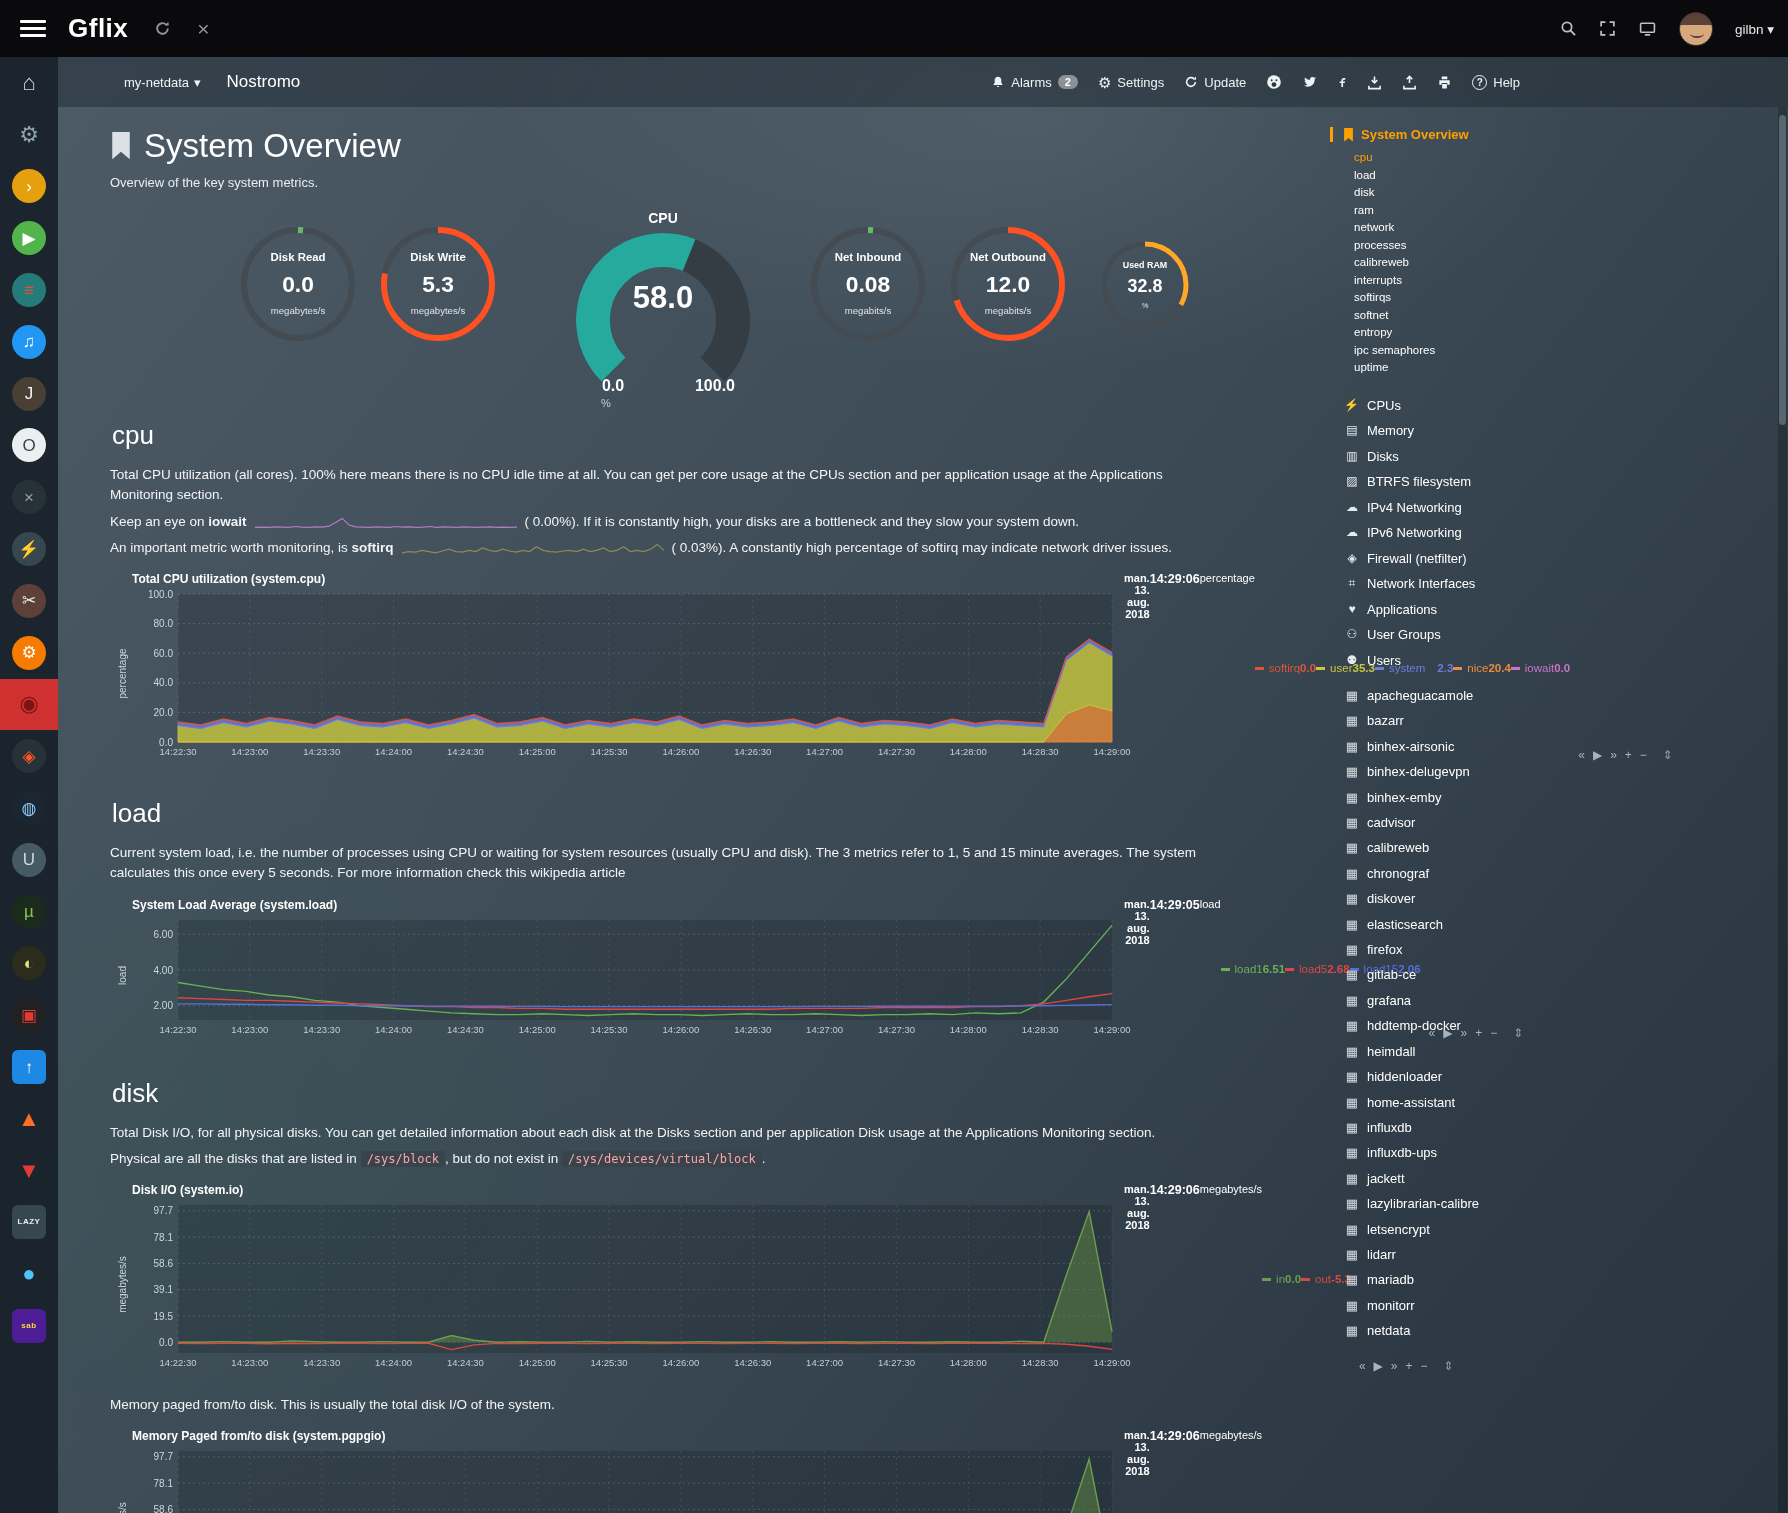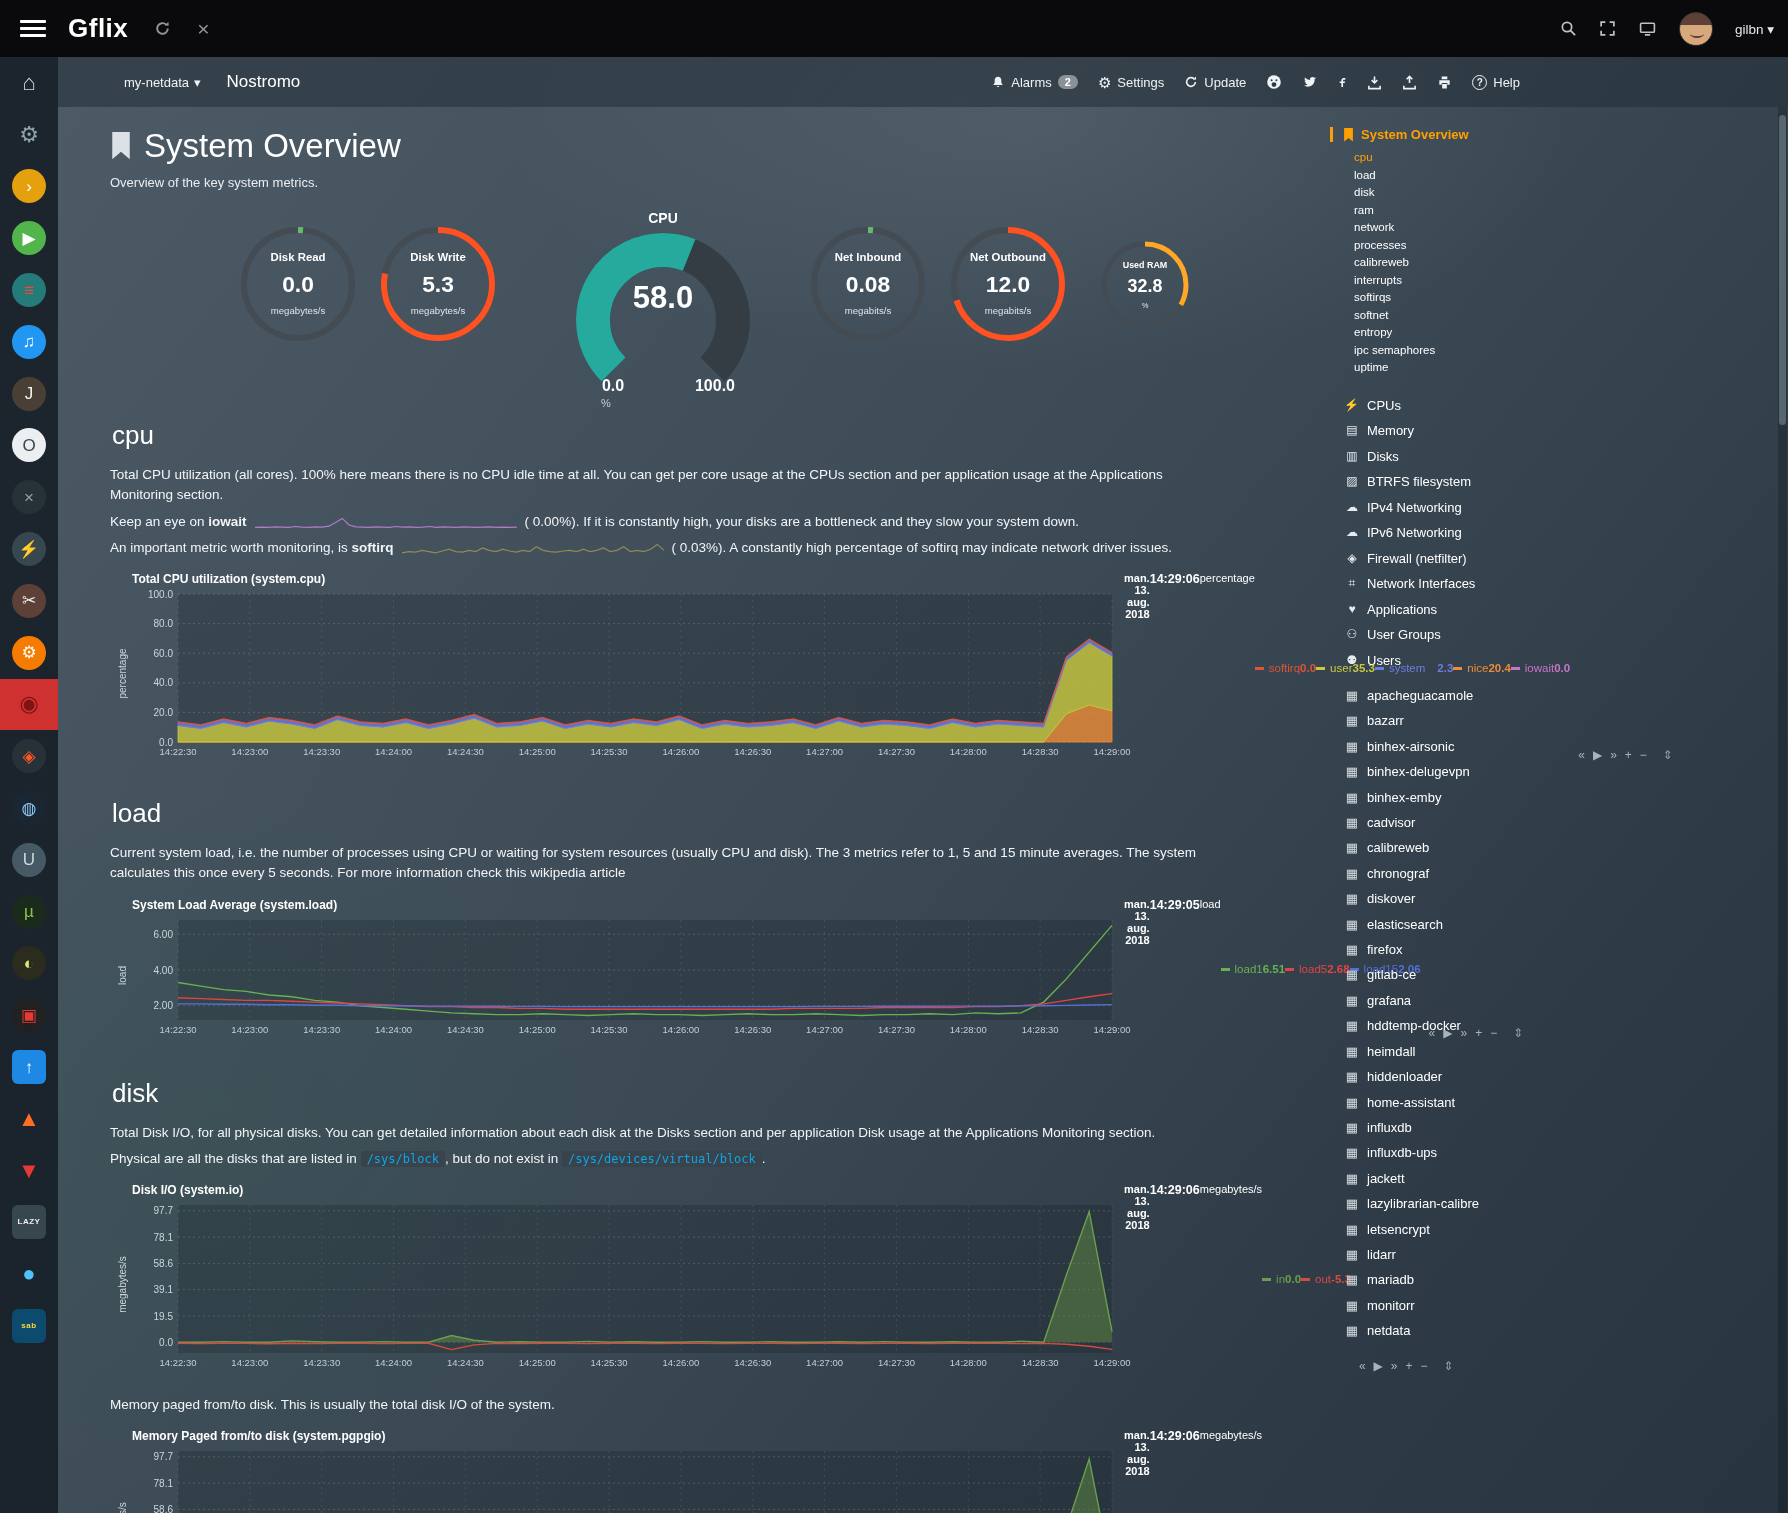--- a/index.html
+++ b/index.html
@@ -63,21 +63,21 @@
   .g-small { margin-top:14px; margin-right:20px; }
   .g-ram { margin-top:28px; margin-left:10px; }
   .g-cpu { margin:0 40px; width:210px; text-align:center; }
   .g-cpu-title { font-size:14px; font-weight:bold; margin-bottom:0; }
   .gauges svg text { font-family:"Liberation Sans", sans-serif; }
 
   
   .sec-heading { font-size:26px; font-weight:400; margin:30px 0 14px 2px; }
   .para { font-size:13.5px; line-height:1.5; color:#f2f5f7; max-width:1105px; margin-top:6px; }
   .para b { font-weight:bold; }
-  code.inline { font-family:"DejaVu Sans Mono", monospace; font-size:12px; background:#39434c; color:#0ea5e9; padding:1px 6px; border-radius:3px; }
+  code.inline { font-family:"DejaVu Sans Mono", monospace; font-size:12px; background:#39434c; color:#fca5a5; padding:1px 6px; border-radius:3px; }
   .spark { display:inline-block; width:262px; height:14px; vertical-align:middle; margin:0 8px; }
 
   
   .chart-block { display:flex; margin-top:14px; width:1165px; }
   .c-ylab { width:22px; position:relative; }
   .c-ylab span { position:absolute; left:-28px; top:50%; transform:rotate(-90deg); transform-origin:center; display:block; width:80px; text-align:center; font-size:10px; color:#cdd6dc; }
   .c-main { width:988px; }
   .c-title { font-size:12px; font-weight:bold; margin-bottom:2px; color:#fff; }
   .c-legend { width:152px; display:flex; padding-left:4px; }
   .l-date { text-align:right; font-size:11px; font-weight:bold; }
@@ -216,21 +216,21 @@
     <div class="sidebar-app">
       <span class="app-glyph bare" style="color: rgb(229, 57, 53);">▼</span>
     </div>
     <div class="sidebar-app">
       <span class="app-glyph textglyph" style="background: rgb(55, 71, 79); color: rgb(238, 238, 238);">LAZY</span>
     </div>
     <div class="sidebar-app">
       <span class="app-glyph bare" style="color: rgb(79, 195, 247);">●</span>
     </div>
     <div class="sidebar-app">
-      <span class="app-glyph textglyph" style="background: #0c4a6e; color: rgb(253, 216, 53);">sab</span>
+      <span class="app-glyph textglyph" style="background: #4c1d95; color: rgb(253, 216, 53);">sab</span>
     </div>
   </div>
 
 <div class="ndheader">
   <div class="nd-dropdown">
     <span>my-netdata</span>
       <span>▾</span>
   </div>
   <div class="nd-host">Nostromo</div>
   <div class="nd-right">

